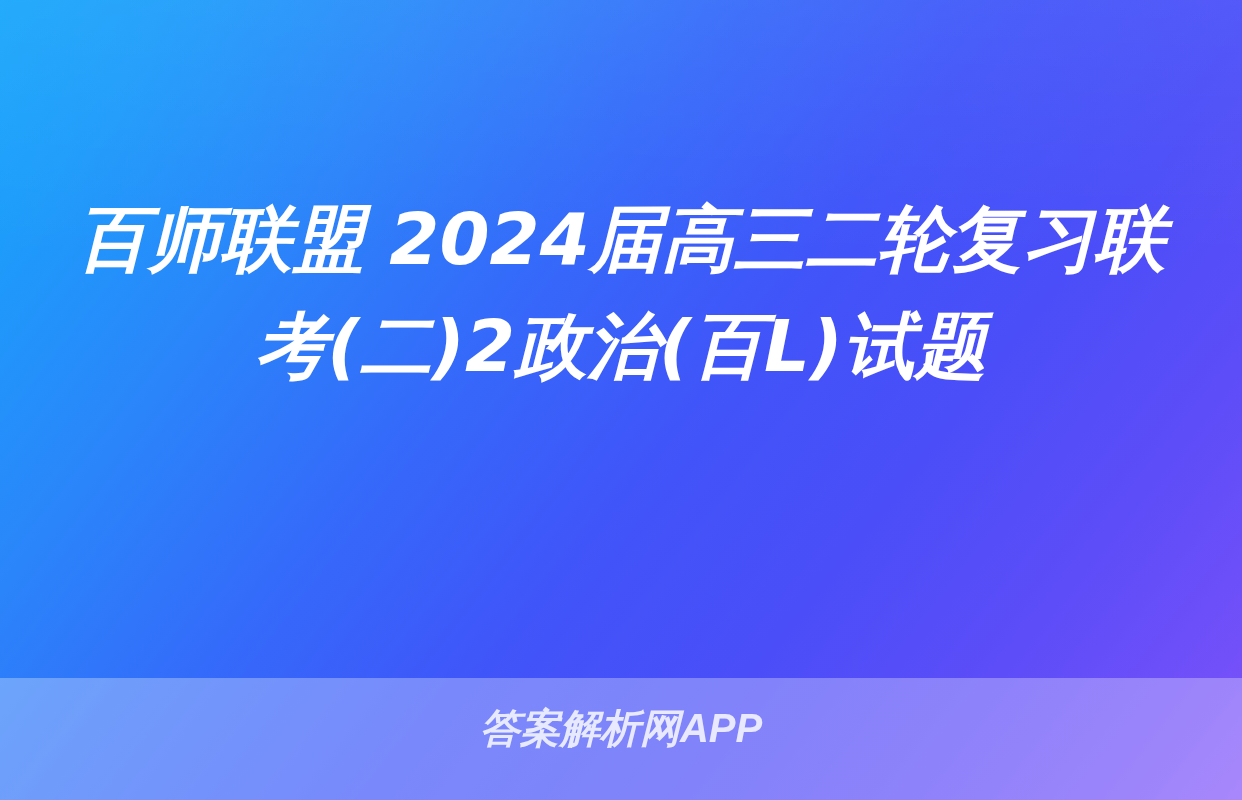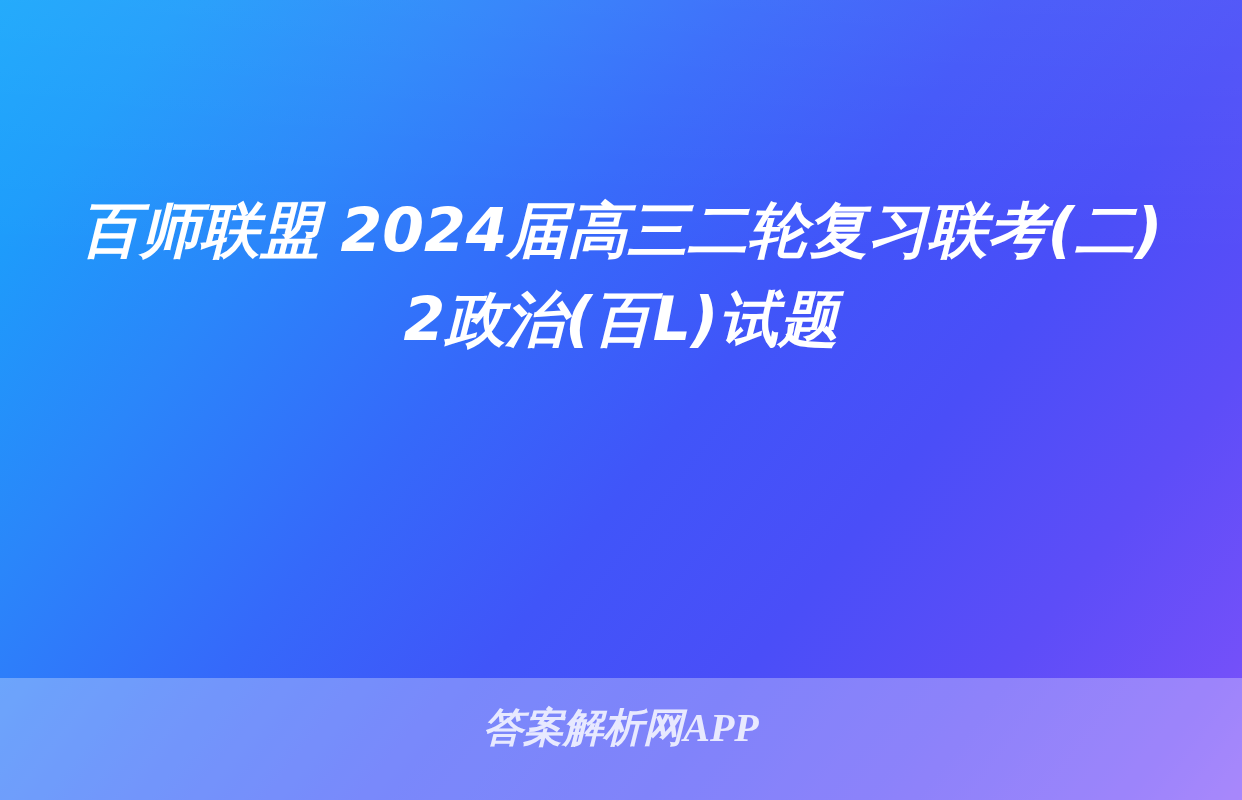--- a/index.html
+++ b/index.html
@@ -59,41 +59,41 @@
     top: 186px;
     padding: 0 72px;
     box-sizing: border-box;
     text-align: center;
   }
 
   #title-text {
     display: block;
     color: #ffffff;
     font-family: "DejaVu Sans", "Liberation Sans", sans-serif;
-    font-size: 60px;
+    font-size: 72px;
     font-weight: 700;
     font-style: italic;
     line-height: 1.49;
     letter-spacing: 0px;
     word-break: break-all;
     text-align: center;
   }
 
   #watermark-wrap {
     position: absolute;
     left: 0;
     right: 0;
     top: 708px;
     text-align: center;
   }
 
   #watermark-text {
     display: inline-block;
     color: rgba(255, 255, 255, 0.82);
-    font-family: Liberation Serif, serif;
+    font-family: Liberation Sans, sans-serif;
     font-size: 40px;
     font-weight: 700;
     font-style: italic;
     line-height: 1.0;
     letter-spacing: 0px;
     white-space: nowrap;
   }
 </style>
 </head>
 <body>

